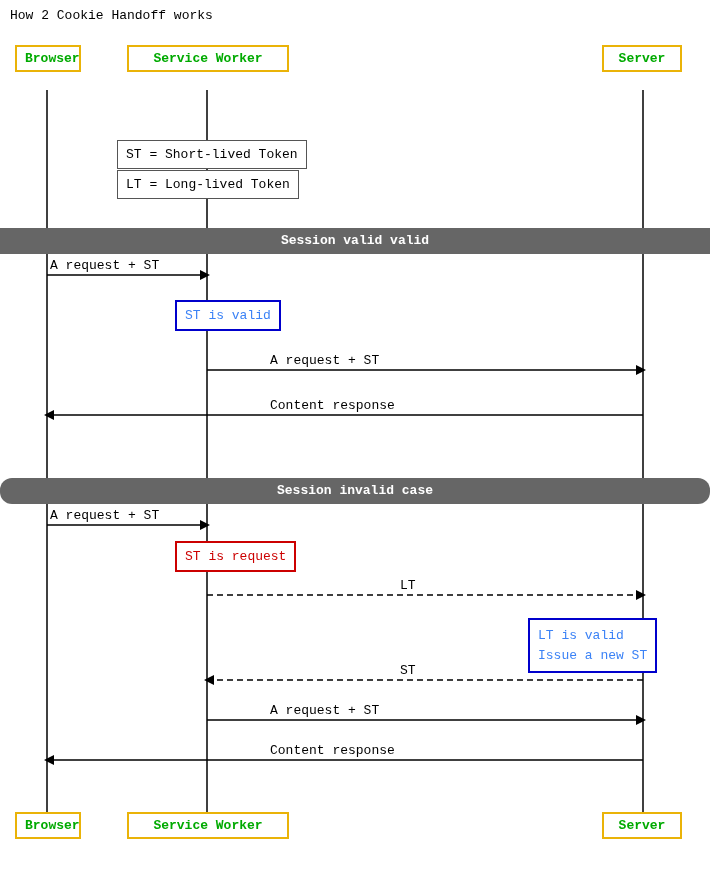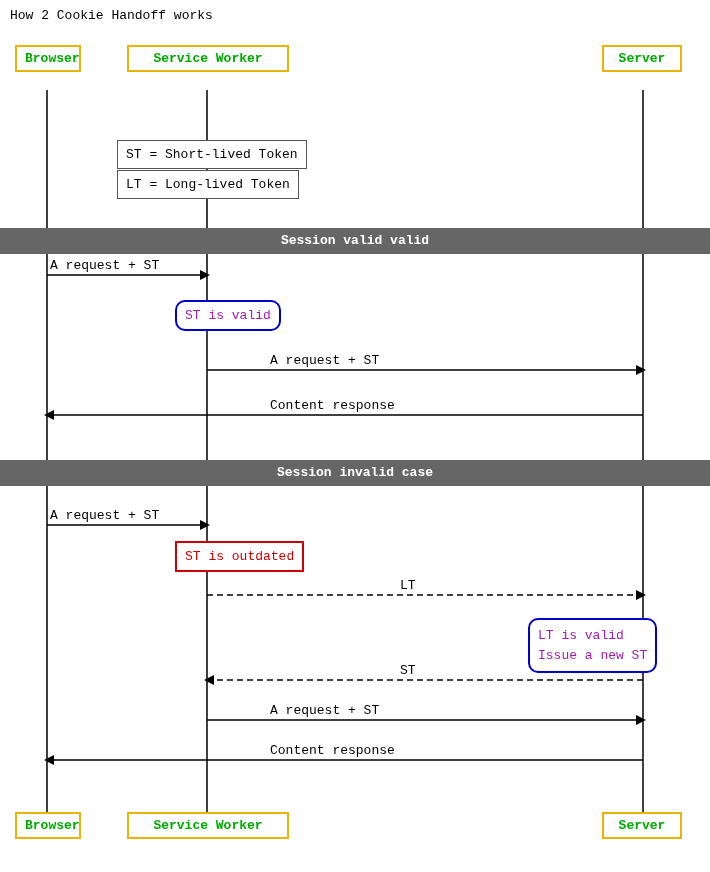--- a/index.html
+++ b/index.html
@@ -48,21 +48,21 @@
     
     .note-box {
       position: absolute;
       border: 2px solid;
       padding: 6px 8px;
       font-family: 'Courier New', Courier, monospace;
       font-size: 13px;
       background: #fff;
     }
     .note-green { border-color: #00aa00; color: #00aa00; }
-    .note-blue { border-color: #0000cc; color: #a21caf; border-radius: 10px; }
+    .note-blue { border-color: #0000cc; color: #3b82f6; }
     .note-red { border-color: #cc0000; color: #cc0000; }
     
     .arrow-label {
       position: absolute;
       font-family: 'Courier New', Courier, monospace;
       font-size: 13px;
       color: #000;
     }
     svg {
       position: absolute;
@@ -143,30 +143,30 @@
   </div>
 
   <div class="arrow-label" style="left:270px; top:353px;">
     <span>A request + ST</span>
   </div>
 
   <div class="arrow-label" style="left:270px; top:398px;">
     <span>Content response</span>
   </div>
 
-  <div class="section-header" style="left:0; top:460px; width:710px; height:26px; line-height:26px;">
+  <div class="section-header" style="left:0; top:478px; width:710px; height:26px; line-height:26px;border-radius:12px;">
     <span>Session invalid case</span>
   </div>
 
   <div class="arrow-label" style="left:50px; top:508px;">
     <span>A request + ST</span>
   </div>
 
   <div class="note-box note-red" style="left:175px; top:541px; font-size:13px;">
-    <span>ST is outdated</span>
+    <span>ST is request</span>
   </div>
 
   <div class="arrow-label" style="left:400px; top:578px;">
     <span>LT</span>
   </div>
 
   <div class="note-box note-blue" style="left:528px; top:618px; font-size:13px; line-height:1.5;">
     <div>LT is valid</div>
     <div>Issue a new ST</div>
   </div>

